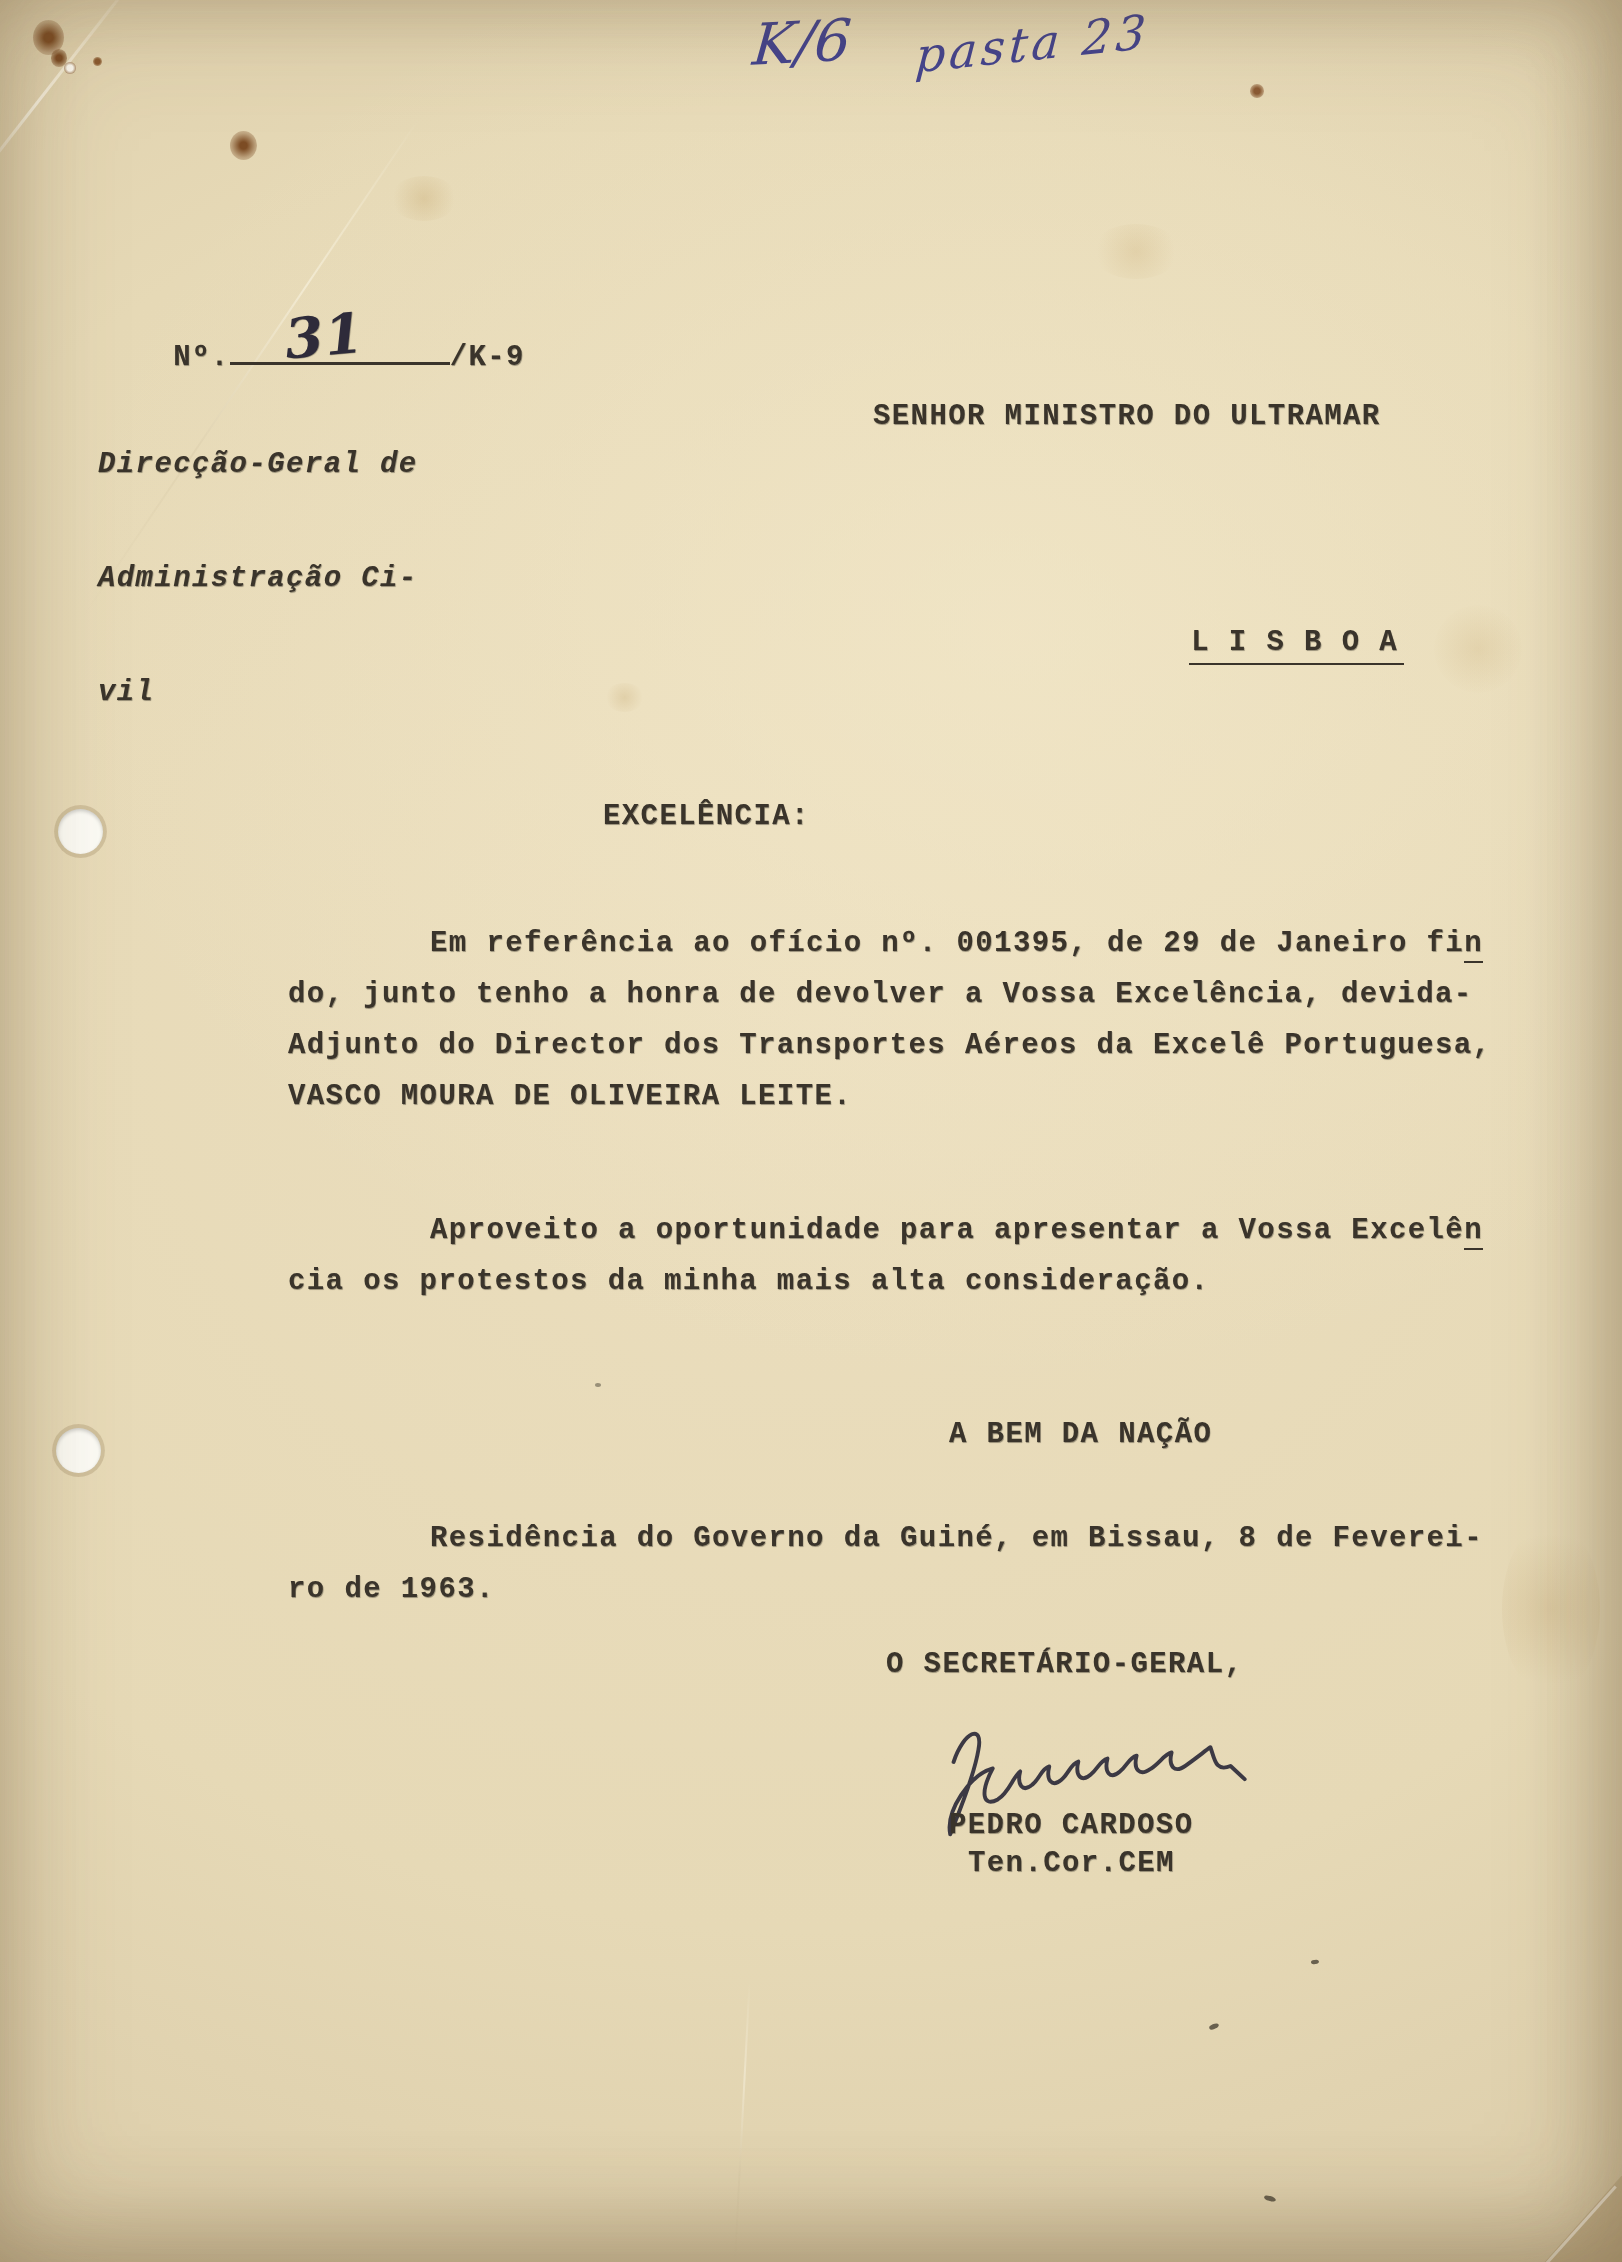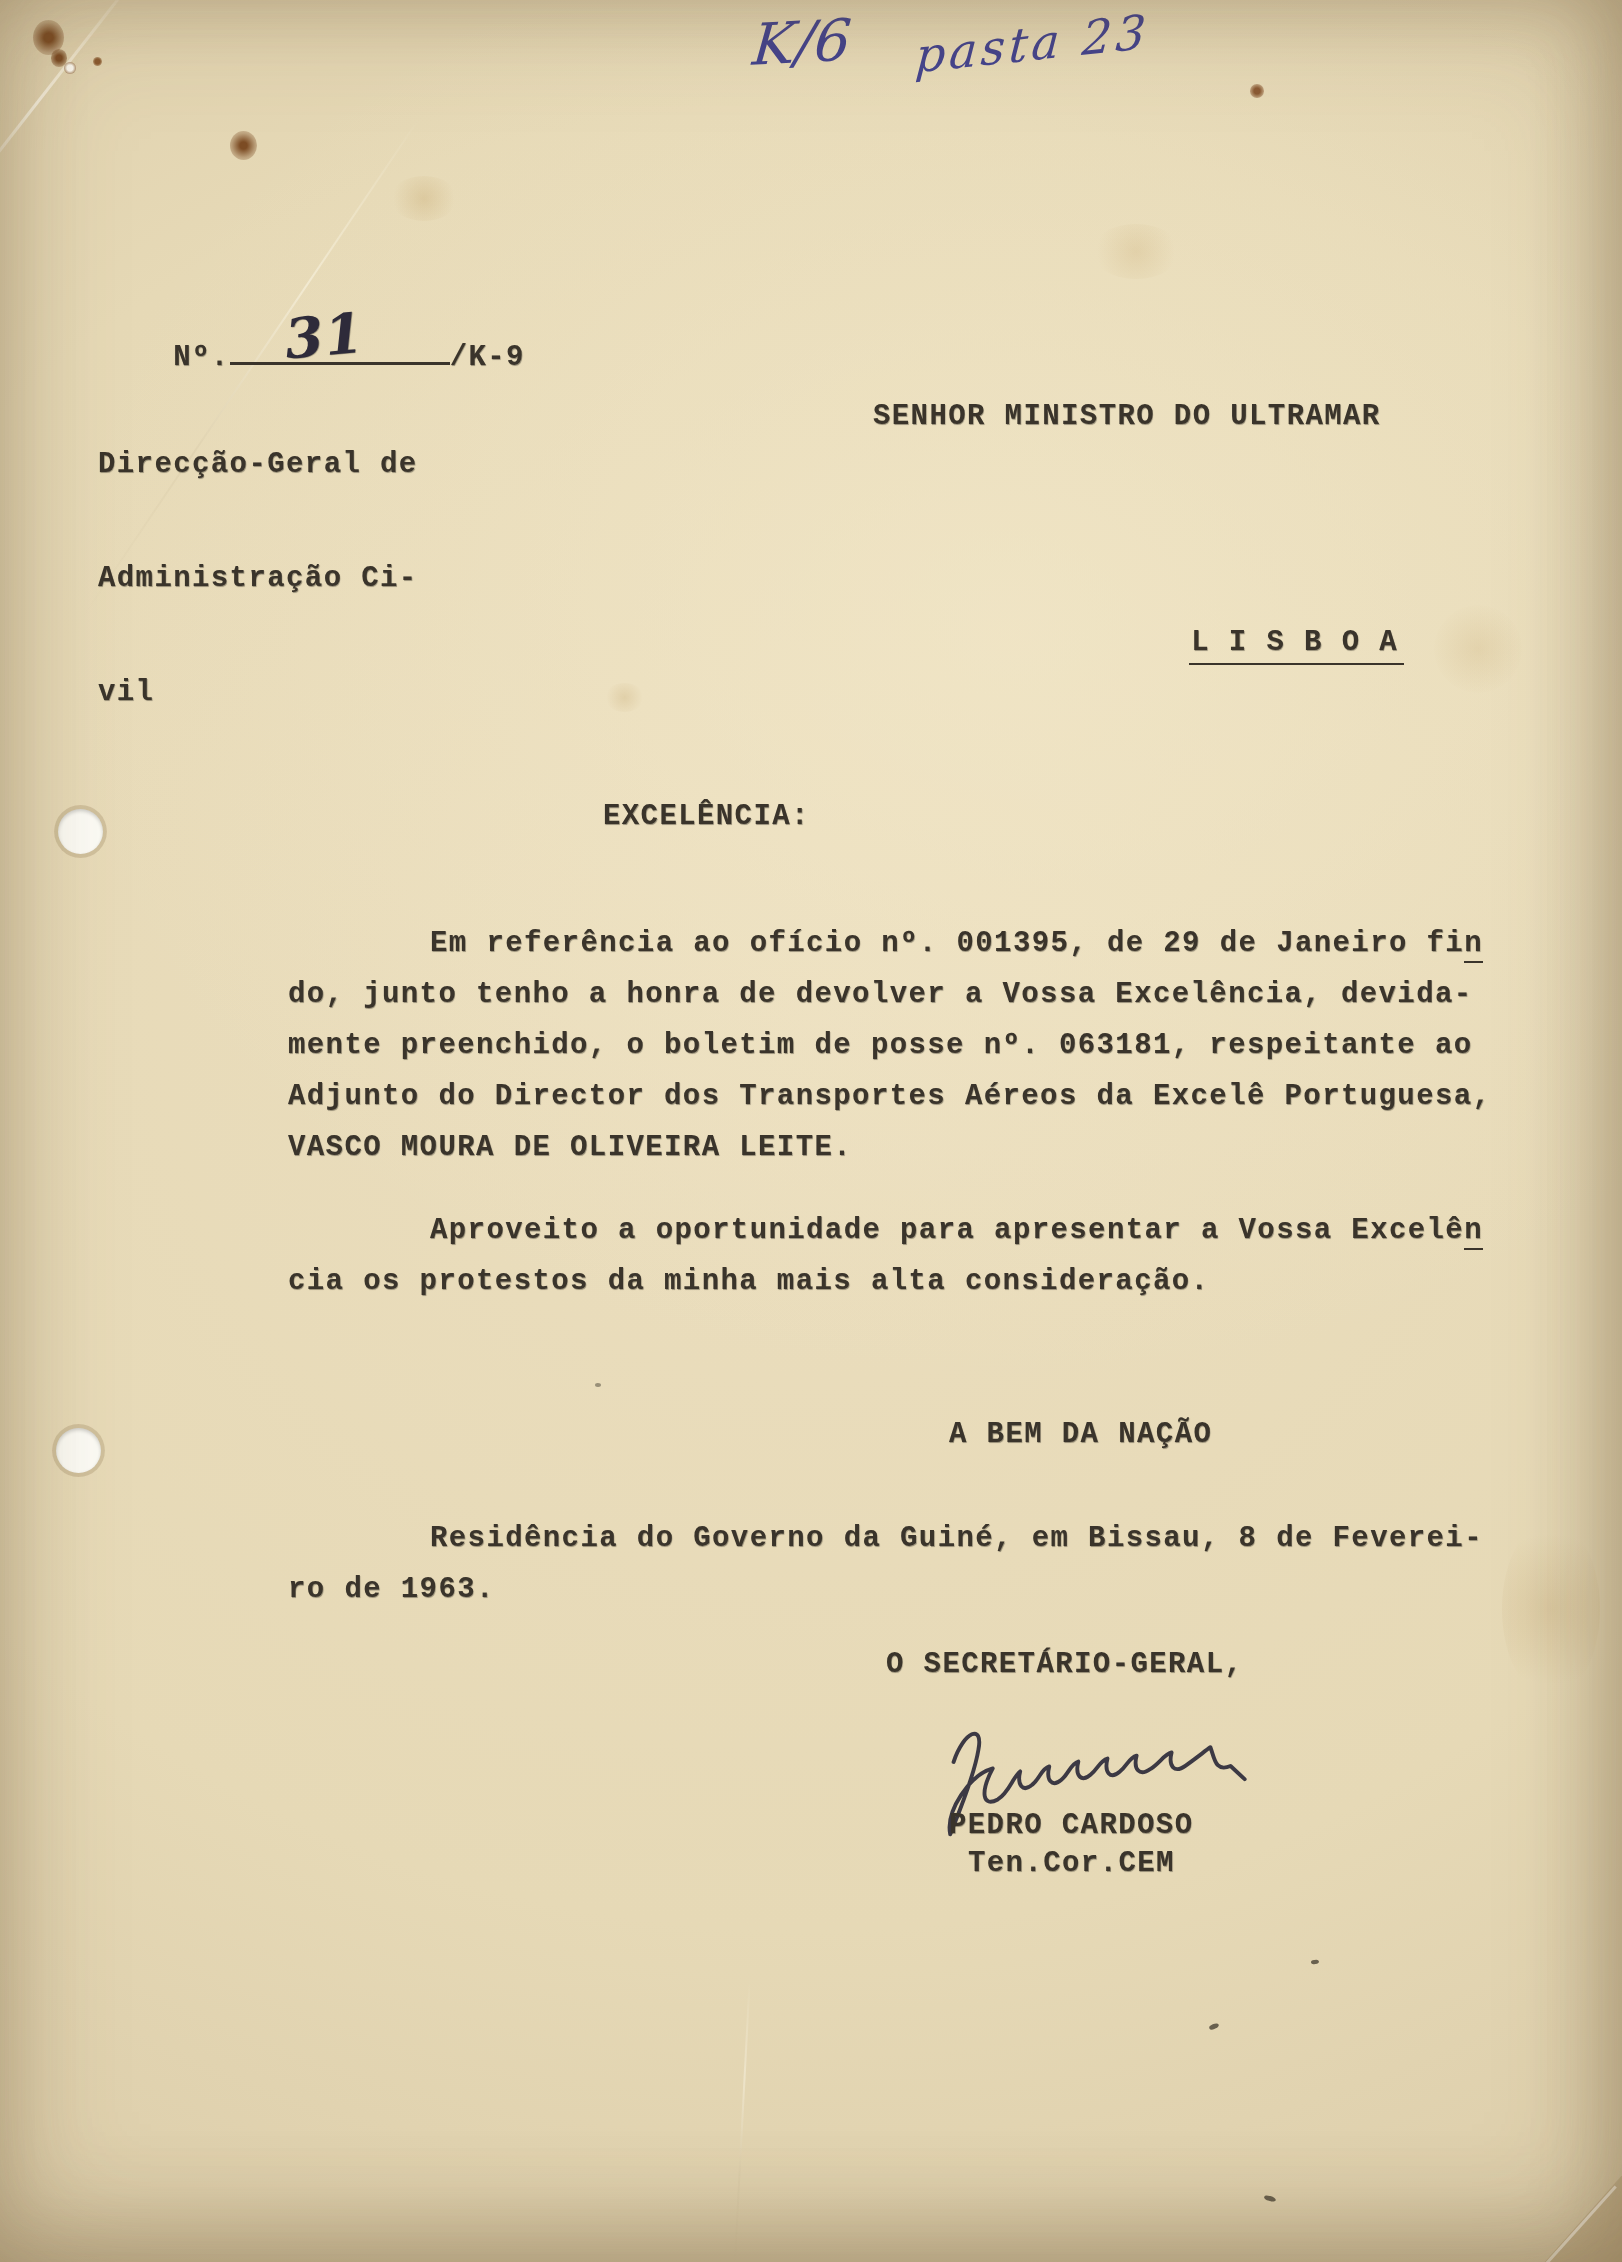--- a/index.html
+++ b/index.html
@@ -86,38 +86,37 @@
 
   <div class="hole" style="left:58px;top:809px;"></div>
   <div class="hole" style="left:56px;top:1428px;"></div>
 
   <div class="hand" style="left:753px;top:13.7px;font-size:57px;transform:rotate(-3deg) skewX(-8deg);">K/6</div>
   <div class="hand" style="left:915px;top:19.5px;font-size:47px;transform:rotate(-6deg) skewX(-10deg);letter-spacing:3.9px;">pasta 23</div>
 
   <div class="tw" style="left:98px;top:304px;">
     <span>Nº.</span><span class="blank-line"><span class="hand" style="left:55px;top:-25px;font-size:55px;color:#2e2b3a;transform:rotate(-5deg);">31</span></span><span>/K-9</span>
   </div>
-  <div class="tw" style="left:98px;top:370px;line-height:38px;">
+  <div class="tw" style="left:98px;top:370px;line-height:38px;font-style:italic;">
     <div>Direcção-Geral de</div>
     <div>Administração Ci-</div>
     <div>vil</div>
   </div>
 
   <div class="tw" style="left:873px;top:402px;">SENHOR MINISTRO DO ULTRAMAR</div>
 
   <div class="tw" style="left:1114px;top:599px;">
     <span class="uline-wrap">L I S B O A</span>
   </div>
 
   <div class="tw" style="left:603px;top:802px;">EXCELÊNCIA:</div>
 
   <div class="para" style="top:918px;">
     <div class="tw-line first"><span>Em referência ao ofício nº. 001395, de 29 de Janeiro fi</span><span class="u">n</span></div>
     <div class="tw-line"><span>do, junto tenho a honra de devolver a Vossa Excelência, devida-</span><span class="u"></span></div>
-    <div class="tw-line"><span>mente preenchido, o boletim de posse nº. 063181, respeitante ao</span><span class="u"></span></div>
     <div class="tw-line"><span>Adjunto do Director dos Transportes Aéreos da Excelê Portuguesa,</span><span class="u"></span></div>
     <div class="tw-line"><span>VASCO MOURA DE OLIVEIRA LEITE.</span><span class="u"></span></div>
   </div>
 
   <div class="para" style="top:1205px;">
     <div class="tw-line first"><span>Aproveito a oportunidade para apresentar a Vossa Excelê</span><span class="u">n</span></div>
     <div class="tw-line"><span>cia os protestos da minha mais alta consideração.</span><span class="u"></span></div>
   </div>
 
   <div class="tw" style="left:949px;top:1420px;">A BEM DA NAÇÃO</div>

